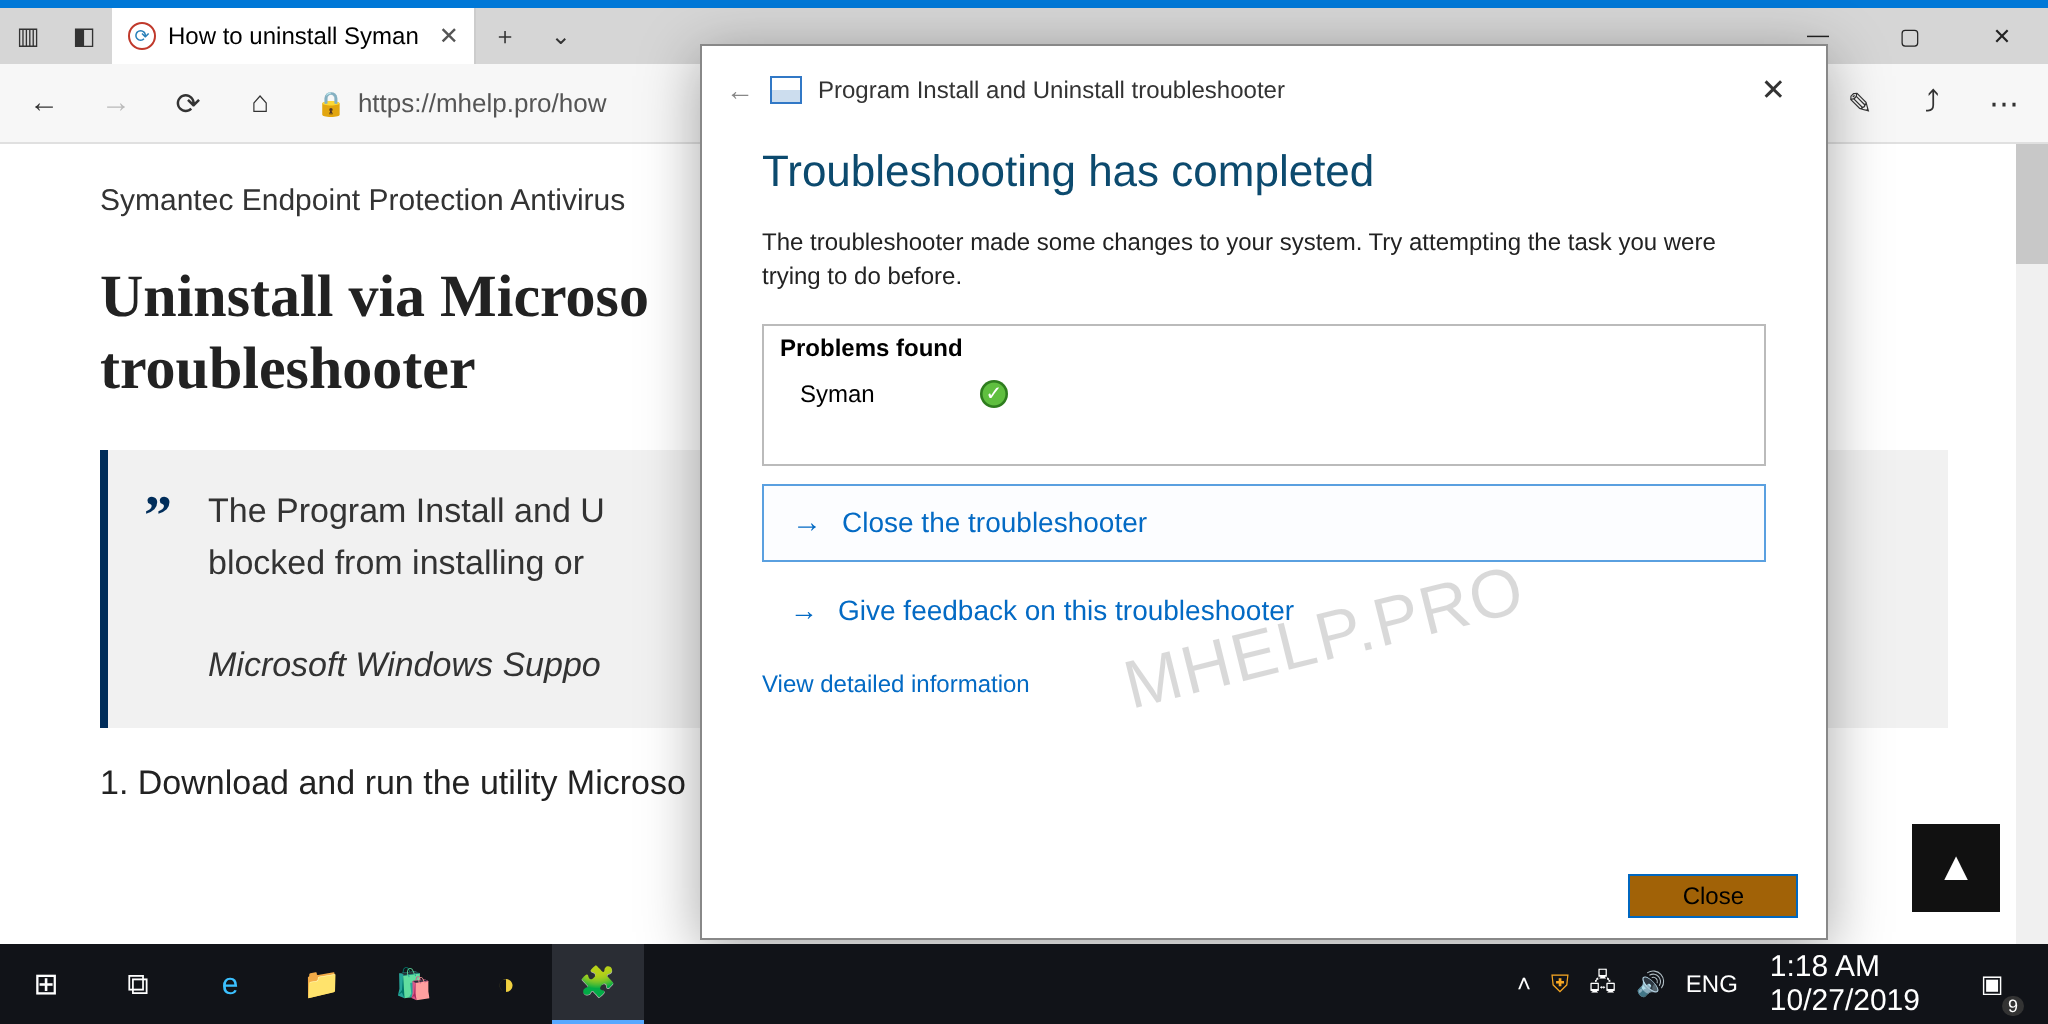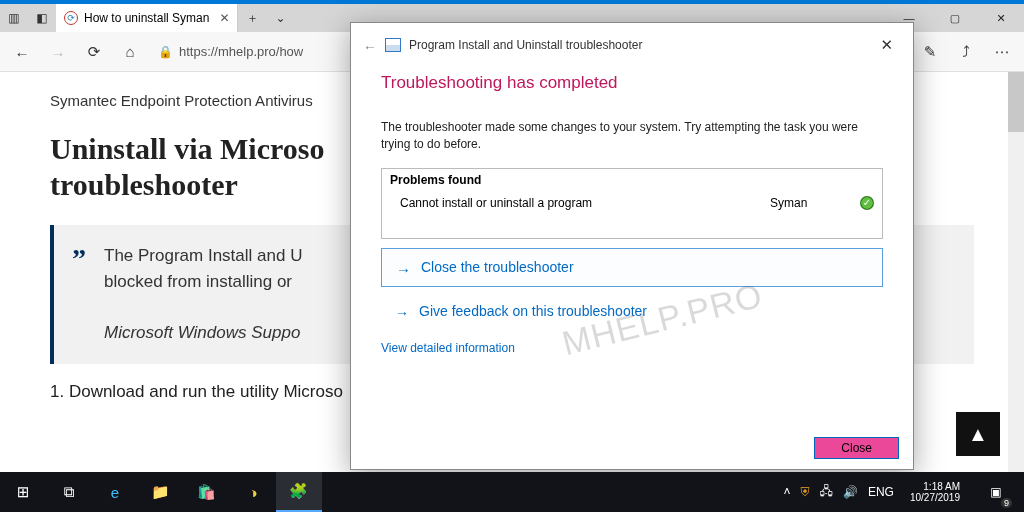--- a/index.html
+++ b/index.html
@@ -32,48 +32,48 @@
 .numitem { font-family:Georgia,serif; font-size:17px; margin-top:4px; }
 .numitem .lnk { }
 
 
 .dialog { position:absolute; left:350px; top:22px; width:564px; height:448px; background:#fff; border:1px solid #888; box-shadow:0 6px 28px rgba(0,0,0,.35); z-index:50; }
 .dlg-title { height:44px; display:flex; align-items:center; padding:0 12px; font-size:12px; color:#333; gap:8px; }
 .dlg-title .back { color:#888; font-size:14px; }
 .dlg-title .ico { width:16px; height:14px; border:1px solid #3178c6; background:linear-gradient(#fff 50%, #cde 50%); }
 .dlg-title .x { margin-left:auto; font-size:15px; color:#333; padding:4px 8px; }
 .dlg-body { padding:6px 30px 0 30px; }
-.dlg-h { color:#be185d; font-size:17px; margin-bottom:26px; }
+.dlg-h { color:#0c4a6e; font-size:22px; margin-bottom:14px; }
 .dlg-p { font-size:12px; line-height:1.45; color:#222; margin-bottom:14px; }
 .tbl { border:1px solid #bbb; font-size:12px; margin-bottom:9px; }
 .tbl .th { font-weight:700; padding:4px 8px; border-bottom:0; }
 .tbl .row { display:flex; align-items:center; padding:5px 8px 28px 18px; }
 .tbl .row .name { flex:1; }
 .tbl .row .st { width:90px; }
 .check { width:14px; height:14px; border-radius:50%; background:radial-gradient(circle,#5fbf3f 55%, #2e7d1e 60%); display:flex; align-items:center; justify-content:center; color:#fff; font-size:10px; }
 .opt { border:1px solid #bbb; padding:10px 14px; font-size:14px; color:#036ac4; display:flex; align-items:center; gap:10px; margin-bottom:6px; cursor:pointer; }
 .opt.sel { border:1px solid #5aa0e0; background:#fcfdff; }
 .opt .arr { color:#036ac4; font-size:15px; }
 .opt2 { padding:10px 14px; font-size:14px; color:#036ac4; display:flex; align-items:center; gap:10px; cursor:pointer; }
 .detail { font-size:12px; color:#036ac4; margin-top:12px; display:inline-block; cursor:pointer; }
 .dlg-foot { position:absolute; bottom:0; right:0; padding:10px 14px; }
-.btn-close { border:1px solid #0067c0; background:#ec4899; padding:3px 26px; font-size:12px; cursor:pointer; }
+.btn-close { border:1px solid #0067c0; background:#a16207; padding:3px 26px; font-size:12px; cursor:pointer; }
 
 
 .scrolltop { position:absolute; right:24px; bottom:56px; width:44px; height:44px; background:#111; color:#fff; display:flex; align-items:center; justify-content:center; font-size:20px; z-index:40; }
 .scrollbar { position:absolute; right:0; top:72px; bottom:40px; width:16px; background:#f0f0f0; }
 .scrollbar .thumb { position:absolute; top:0; width:16px; height:60px; background:#c8c8c8; }
 .wm { position:absolute; left:560px; top:300px; font-size:34px; font-weight:300; color:rgba(0,0,0,.15); transform:rotate(-14deg); letter-spacing:1px; z-index:60; pointer-events:none; }
 
 
 .taskbar { position:absolute; bottom:0; left:0; right:0; height:40px; background:#111318; display:flex; align-items:center; color:#fff; font-size:12px; z-index:70; }
 .taskbar .tb { width:46px; height:40px; display:flex; align-items:center; justify-content:center; font-size:15px; }
 .taskbar .tb.active { background:#2a2d34; border-bottom:2px solid #57a8ff; }
 .tray { margin-left:auto; display:flex; align-items:center; gap:10px; padding:0 8px; }
-.tray .clock { text-align:right; line-height:1.15; font-size:10px; padding:0 6px; }
+.tray .clock { text-align:left; line-height:1.15; font-size:15px; padding:0 6px; }
 .tray .notif { width:40px; height:40px; display:flex; align-items:center; justify-content:center; position:relative; }
 .tray .badge { position:absolute; bottom:4px; right:4px; background:#333; border-radius:8px; font-size:9px; padding:0 3px; }
 </style>
 </head>
 <body>
 
 <div class="titlebar"></div>
 <div class="tabbar">
   <div class="glyph">▥</div>
   <div class="glyph">◧</div>
@@ -131,21 +131,20 @@
     <span class="ico"></span>
     <span>Program Install and Uninstall troubleshooter</span>
     <span class="x">✕</span>
   </div>
   <div class="dlg-body">
     <div class="dlg-h">Troubleshooting has completed</div>
     <div class="dlg-p">The troubleshooter made some changes to your system. Try attempting the task you were trying to do before.</div>
     <div class="tbl">
       <div class="th">Problems found</div>
       <div class="row">
-        <span class="name">Cannot install or uninstall a program</span>
         <span class="st">Syman</span>
         <span class="check">✓</span>
       </div>
     </div>
     <div class="opt sel">
       <span class="arr">→</span>
       <span>Close the troubleshooter</span>
     </div>
     <div class="opt2">
       <span class="arr">→</span>

